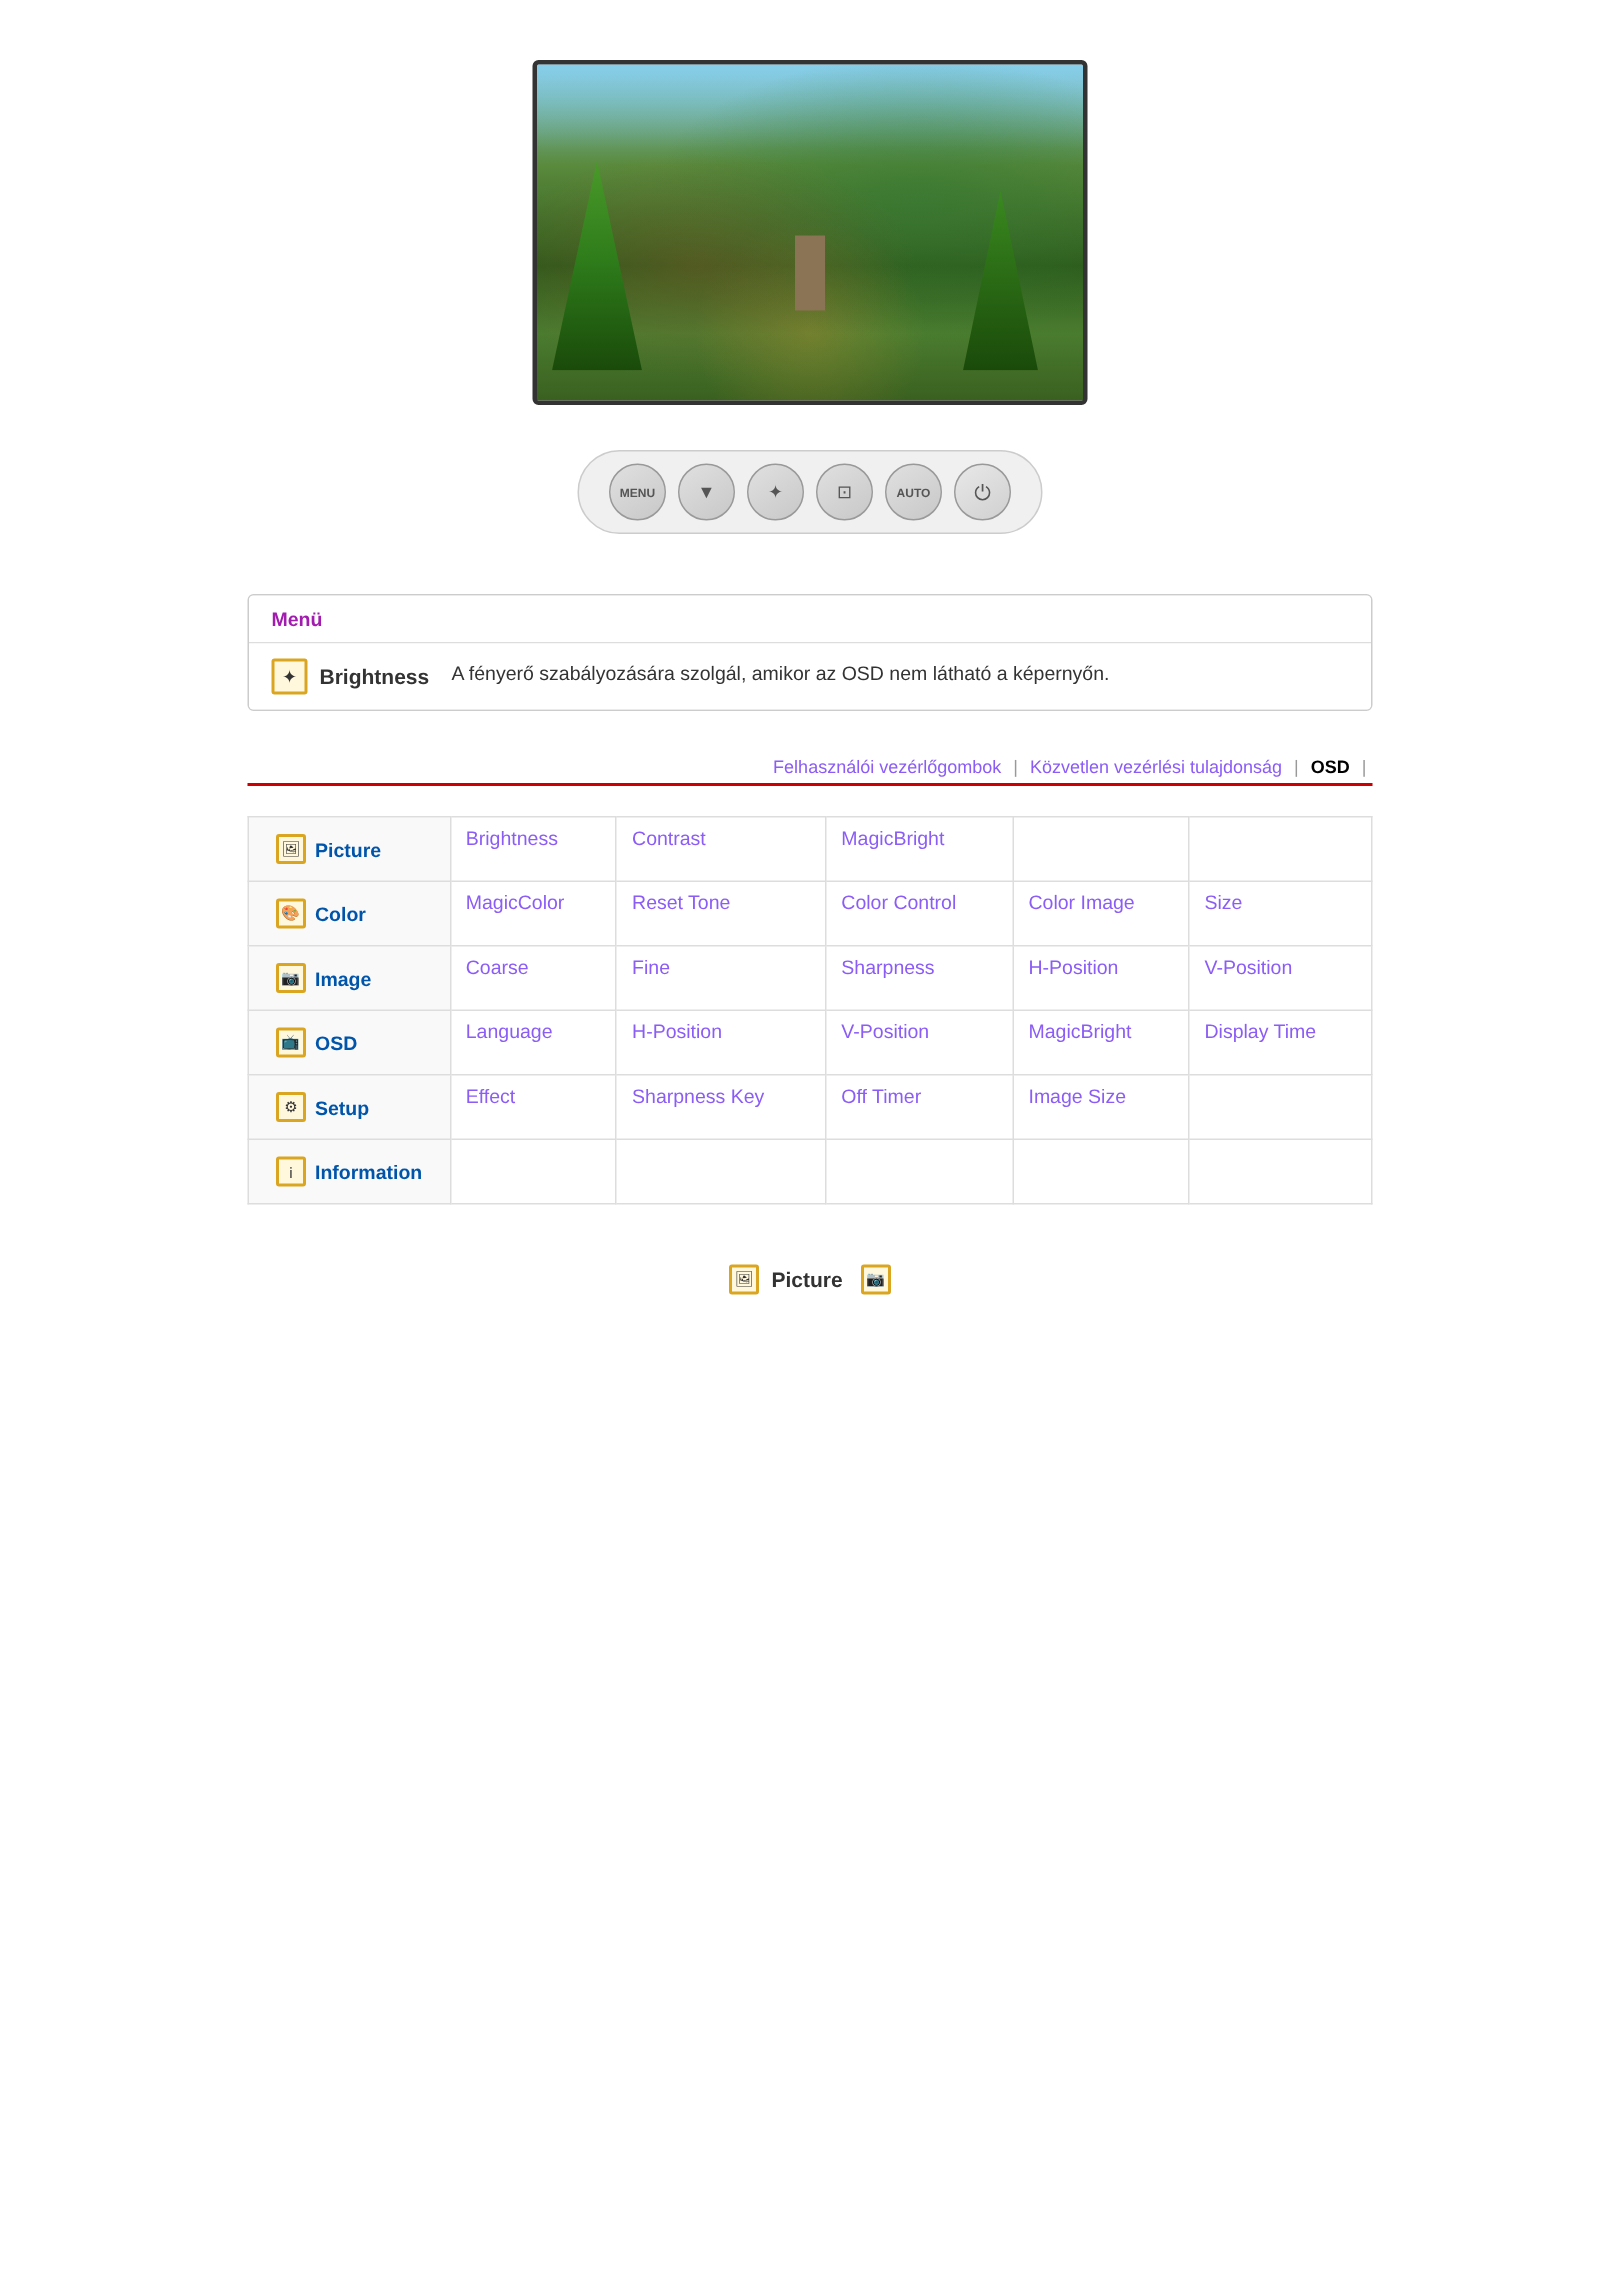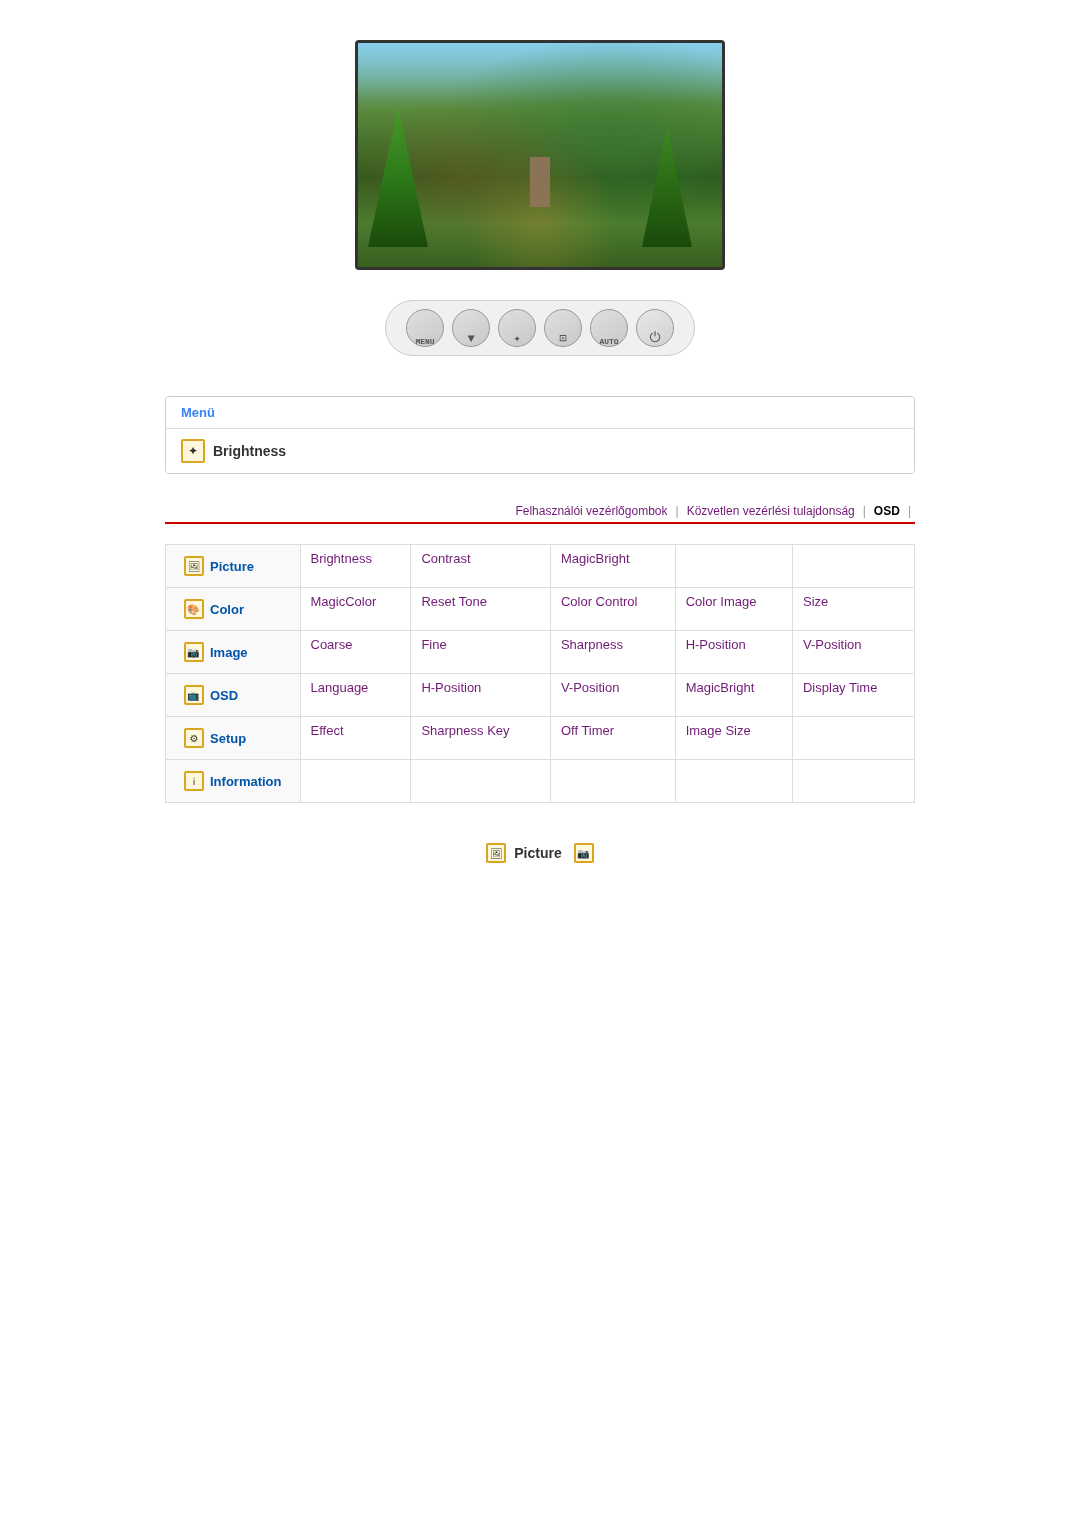--- a/index.html
+++ b/index.html
@@ -83,26 +83,25 @@
       padding: 8px 20px;
     }
 
     .ctrl-btn {
       width: 38px;
       height: 38px;
       border-radius: 50%;
       border: 1px solid #999;
       background: linear-gradient(145deg, #e0e0e0, #c8c8c8);
       display: flex;
-      align-items: flex-end;
+      align-items: center;
       justify-content: center;
       font-size: 10px;
       color: #555;
       cursor: pointer;
-      font-family: Liberation Mono, monospace;
     }
 
     .ctrl-btn.power {
       background: linear-gradient(145deg, #e8e8e8, #d0d0d0);
     }
 
     
     .menu-table-wrapper {
       width: 750px;
       border: 1px solid #ccc;
@@ -113,21 +112,21 @@
 
     .menu-header-row {
       display: flex;
       background: #fff;
       padding: 8px 15px;
       border-bottom: 1px solid #ddd;
     }
 
     .menu-header-col {
       font-weight: bold;
-      color: #3b82f6;
+      color: #a21caf;
       font-size: 13px;
     }
     .menu-header-col:first-child { width: 120px; }
     .menu-header-col:last-child { flex: 1; }
 
     .menu-content-row {
       display: flex;
       align-items: flex-start;
       padding: 10px 15px;
       background: #fff;
@@ -216,21 +215,21 @@
       flex-shrink: 0;
       border-radius: 2px;
     }
 
     .section-label {
       font-weight: bold;
       color: #0055aa;
       font-size: 13px;
     }
 
-    .link-blue { color: #701a75; cursor: pointer; }
+    .link-blue { color: #8b5cf6; cursor: pointer; }
 
     .section-row td:first-child {
       background: #f9f9f9;
       width: 110px;
     }
 
     
     .picture-header {
       display: flex;
       align-items: center;
@@ -289,20 +288,21 @@
 
   <div class="menu-table-wrapper">
     <div class="menu-header-row">
       <div class="menu-header-col">Menü</div>
     </div>
     <div class="menu-content-row">
       <div class="menu-icon-cell">
         <div class="menu-icon">✦</div>
         <span class="menu-label">Brightness</span>
       </div>
+      <div class="menu-desc">A fényerő szabályozására szolgál, amikor az OSD nem látható a képernyőn.</div>
     </div>
   </div>
 
   <div class="nav-breadcrumb">
     <span class="link-blue">Felhasználói vezérlőgombok</span>
     <span class="nav-separator">|</span>
     <span class="link-blue">Közvetlen vezérlési tulajdonság</span>
     <span class="nav-separator">|</span>
     <span class="active">OSD</span>
     <span class="nav-separator">|</span>

